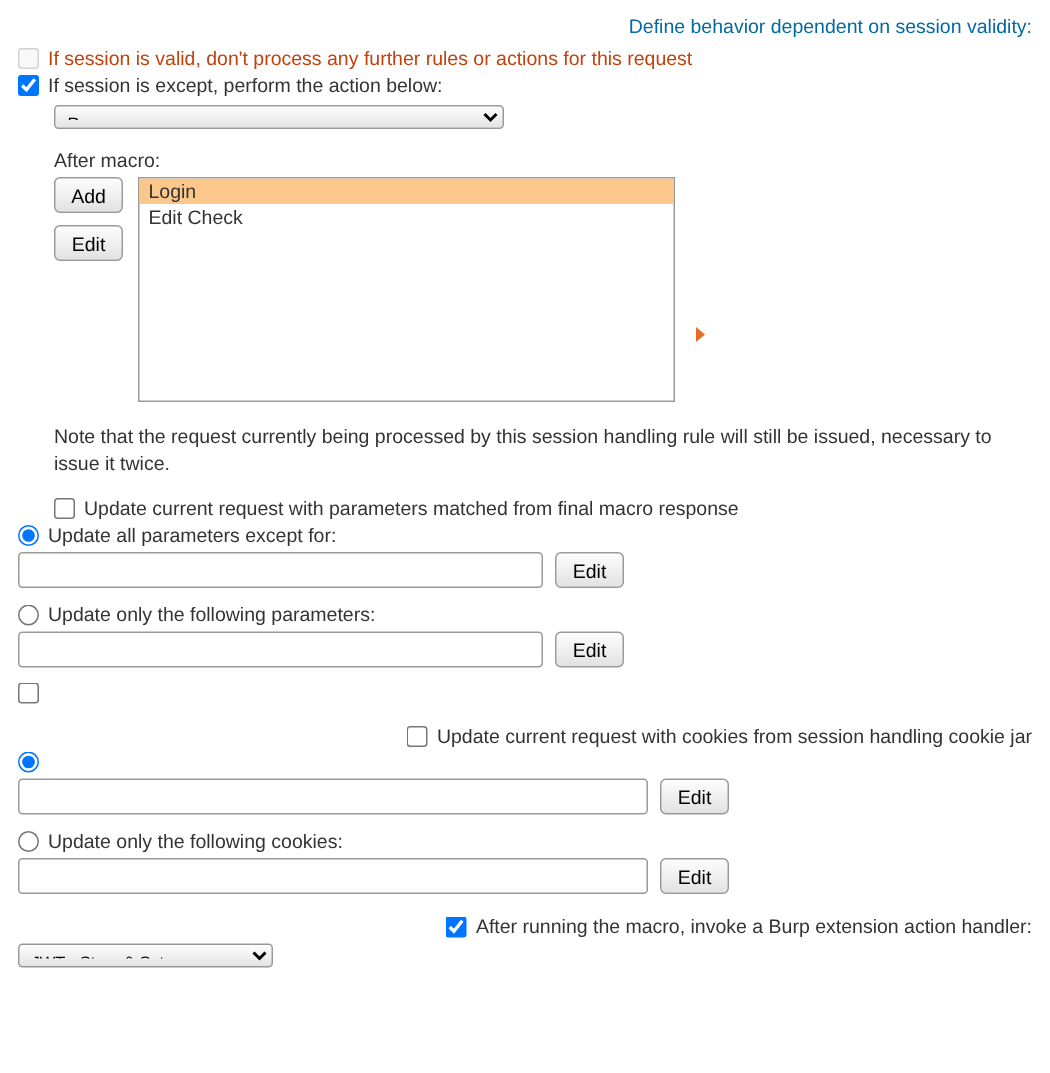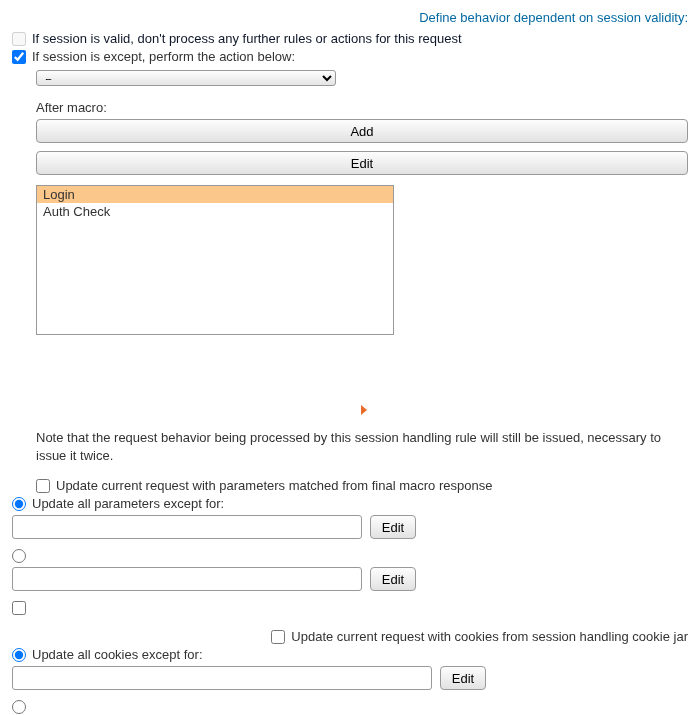--- a/index.html
+++ b/index.html
@@ -21,38 +21,37 @@
   .row {
     display: flex;
     align-items: center;
     margin: 3px 0;
   }
   input[type="checkbox"], input[type="radio"] {
     margin: 0 6px 0 0;
     width: 14px;
     height: 14px;
   }
-  .disabled-text { color: #0f172a; }
+  .disabled-text { color: #c2410c; }
   .indent-1 { margin-left: 24px; }
   .indent-2 { }
   .indent-3 { margin-left: 90px; }
   select.combo {
     height: 16px;
     font-size: 11px;
     border: 1px solid #999;
     background: linear-gradient(#fdfdfd,#e4e4e4);
     border-radius: 3px;
     padding: 5px 4px;
   }
   .label-block { margin: 10px 0 4px 24px; }
   .macro-area {
     display: flex;
     margin-left: 24px;
     gap: 10px;
-    flex-direction: column;
   }
   .btn-col {
     display: flex;
     flex-direction: column;
     gap: 8px;
   }
   button.btn {
     font-family: inherit;
     font-size: 13px;
     padding: 3px 10px;
@@ -130,70 +129,72 @@
 
 <div class="label-block">After macro:</div>
 
 <div class="macro-area">
   <div class="btn-col">
     <button class="btn">Add</button>
     <button class="btn">Edit</button>
   </div>
   <div class="listbox">
     <div class="list-item selected">Login</div>
-    <div class="list-item">Auth Check</div>
+    <div class="list-item">Edit Check</div>
   </div>
   <div class="arrow-right"></div>
 </div>
 
-<div class="note">Note that the request behavior being processed by this session handling rule will still be issued, necessary to issue it twice.</div>
+<div class="note">Note that the request currently being processed by this session handling rule will still be issued, necessary to issue it twice.</div>
 
 <div class="row indent-1">
   <input type="checkbox" style="">
   <span>Update current request with parameters matched from final macro response</span>
 </div>
 <div class="row indent-2">
   <input type="radio" name="params" checked="" style="">
   <span>Update all parameters except for:</span>
 </div>
 <div class="field-row indent-3">
   <input class="textfield w350" value="" style="">
   <button class="btn">Edit</button>
 </div>
 <div class="row indent-2">
   <input type="radio" name="params" style="">
+  <span>Update only the following parameters:</span>
 </div>
 <div class="field-row indent-3">
   <input class="textfield w350" value="" style="">
   <button class="btn">Edit</button>
 </div>
 <div class="row indent-2">
   <input type="checkbox" style="">
 </div>
 
 <div class="row indent-1 gap-top">
   <input type="checkbox" style="">
   <span>Update current request with cookies from session handling cookie jar</span>
 </div>
 <div class="row indent-2">
   <input type="radio" name="cookies" checked="" style="">
-  <span>Update all cookies except for:</span>
 </div>
 <div class="field-row indent-3">
   <input class="textfield w420" value="" style="">
   <button class="btn">Edit</button>
 </div>
 <div class="row indent-2">
   <input type="radio" name="cookies" style="">
+  <span>Update only the following cookies:</span>
 </div>
 <div class="field-row indent-3">
   <input class="textfield w420" value="" style="">
   <button class="btn">Edit</button>
 </div>
 
 <div class="row indent-1 gap-top">
   <input type="checkbox" checked="" style="">
+  <span>After running the macro, invoke a Burp extension action handler:</span>
 </div>
 <div class="indent-2" style="margin-top:4px;text-decoration:underline;">
   <select class="combo" style="width:170px;">
     <option>JWT - Store &amp; Set</option>
   </select>
 </div>
 
 </body></html>

